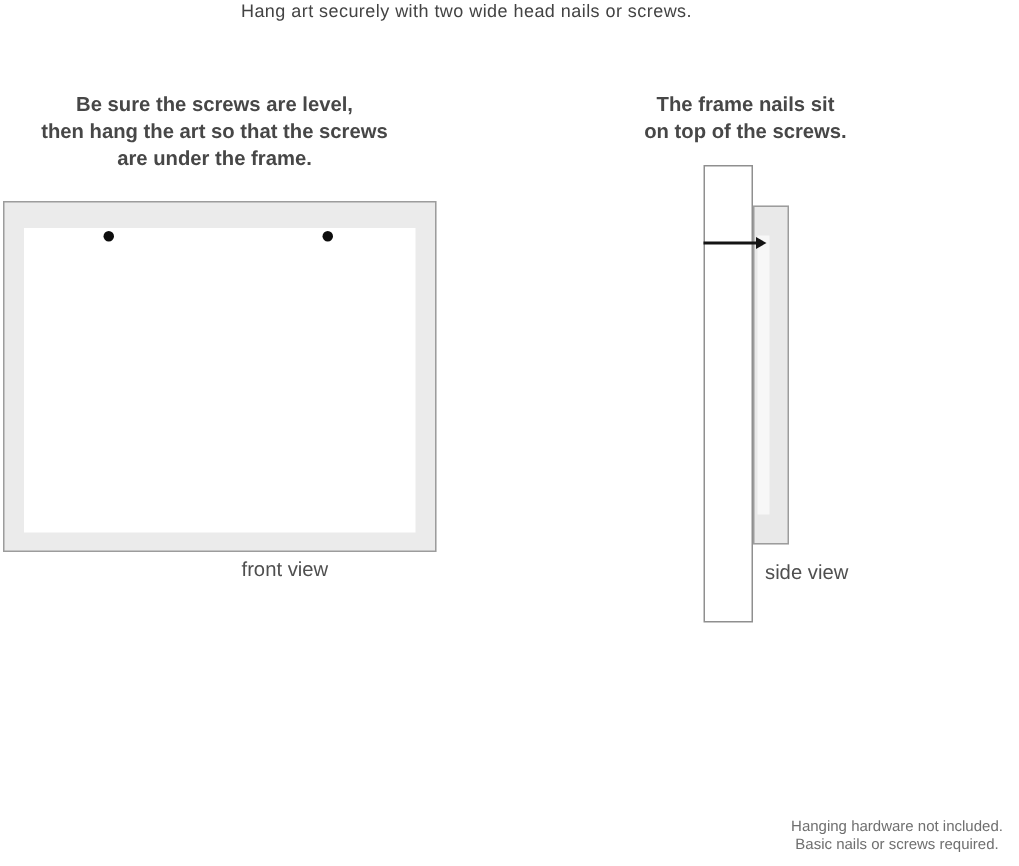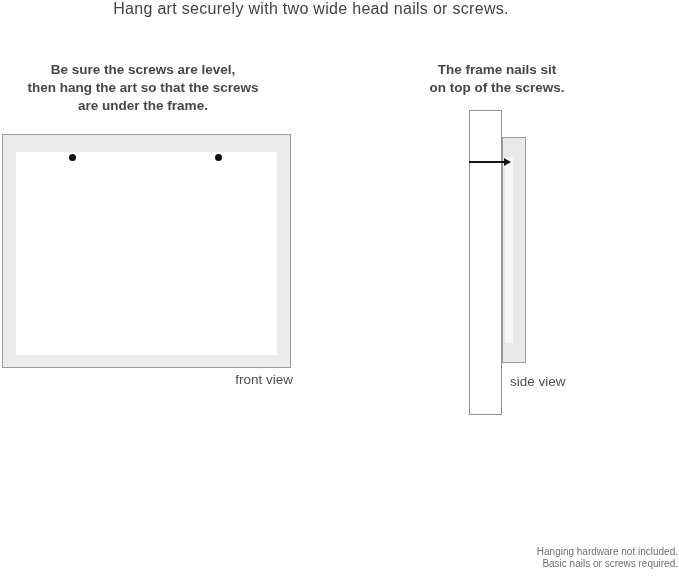--- a/index.html
+++ b/index.html
@@ -13,21 +13,21 @@
     width: 679px;
     height: 577px;
     background: #ffffff;
     overflow: hidden;
   }
   .abs { position: absolute; box-sizing: border-box; }
 
   .title {
     left: 0; top: 3; width: 622px;
     text-align: center;
-    font-size: 16px;
+    font-size: 12px;
     letter-spacing: 0.3px;
     color: #434343;
   }
   .note {
     white-space: pre-line;
     text-align: center;
     font-size: 13.5px;
     line-height: 18px;
     color: #474747;
     font-weight: bold;
@@ -50,21 +50,21 @@
     border-radius: 50%;
     background: #0d0d0d;
     top: 154px;
   }
   .screw-left  { left: 69px; }
   .screw-right { left: 215px; }
   .view-label {
     font-size: 13.5px;
     color: #4f4f4f;
   }
-  .front-label { left: 161px; top: 372px; width: 132px; text-align: right; }
+  .front-label { left: 161px; top: 372px; width: 132px; text-align: left; }
 
   
   .side-frame {
     left: 502px; top: 137px; width: 24px; height: 226px;
     background: #e9e9e9;
     border: 1px solid #9c9c9c;
   }
   .side-frame-inner {
     left: 505px; top: 157px; width: 8px; height: 186px;
     background: #f7f7f7;
@@ -83,21 +83,21 @@
     width: 0; height: 0;
     border-top: 4px solid transparent;
     border-bottom: 4px solid transparent;
     border-left: 7px solid #141414;
   }
   .side-label { left: 510px; top: 374px; width: 120px; text-align: left; }
 
   .footer-note {
     left: 518px; top: 546px; width: 160px;
     white-space: pre-line;
-    text-align: right;
+    text-align: center;
     font-size: 10px;
     line-height: 12px;
     color: #6f6f6f;
   }
 </style>
 </head>
 <body>
 
 <div id="canvas">
 

